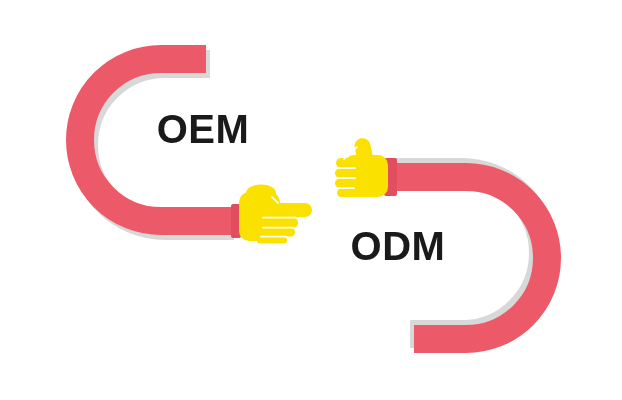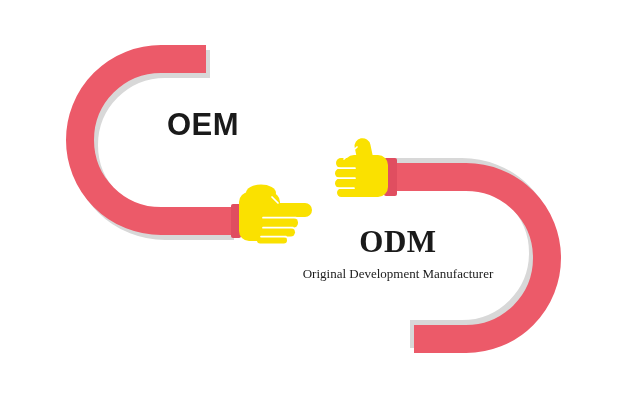--- a/index.html
+++ b/index.html
@@ -37,34 +37,34 @@
     stroke-linecap:round;
     fill:none;
   }
   .label-group{
     position:absolute;
     width:220px;
     text-align:center;
     color:var(--text-color,#1A1A1A);
   }
   .label-title{
-    font-size:31px;
+    font-size:40px;
     font-weight:bold;
     line-height:1;
     letter-spacing:0.5px;
     white-space:nowrap;
   }
   .label-subtitle{
     font-size:13px;
     line-height:1.2;
     margin-top:9px;
     white-space:nowrap;
   }
   .oem-labels{ left:93px; top:109px; }
-  .odm-labels{ left:288px; top:226px;font-family:Liberation Serif, serif; }
+  .odm-labels{ left:288px; top:226px; }
 </style>
 </head>
 <body>
 
 <div class="stage">
 
   <svg class="diagram-svg" viewBox="0 0 622 400" aria-hidden="true">
 
     <g>
       <path class="arm-shadow" d="M 206 59 H 161 A 81 81 0 1 0 161 221 H 230" transform="translate(4,5)"></path>
@@ -102,16 +102,15 @@
       </g>
     </g>
   </svg>
 
   <div class="label-group oem-labels">
     <div class="label-title">OEM</div>
   </div>
 
   <div class="label-group odm-labels">
     <div class="label-title">ODM</div>
-    <div class="label-subtitle">Original Development Manufacturer</div>
   </div>
 
 </div>
 
 </body></html>

